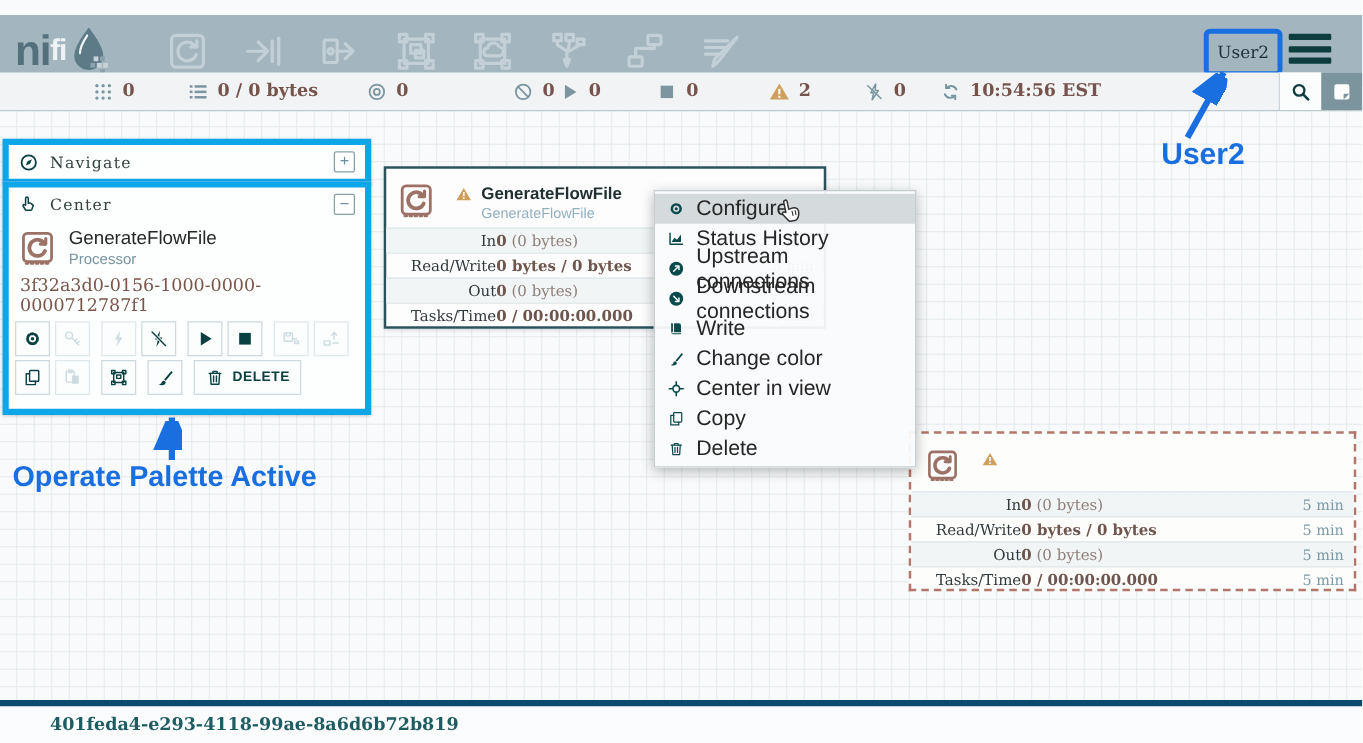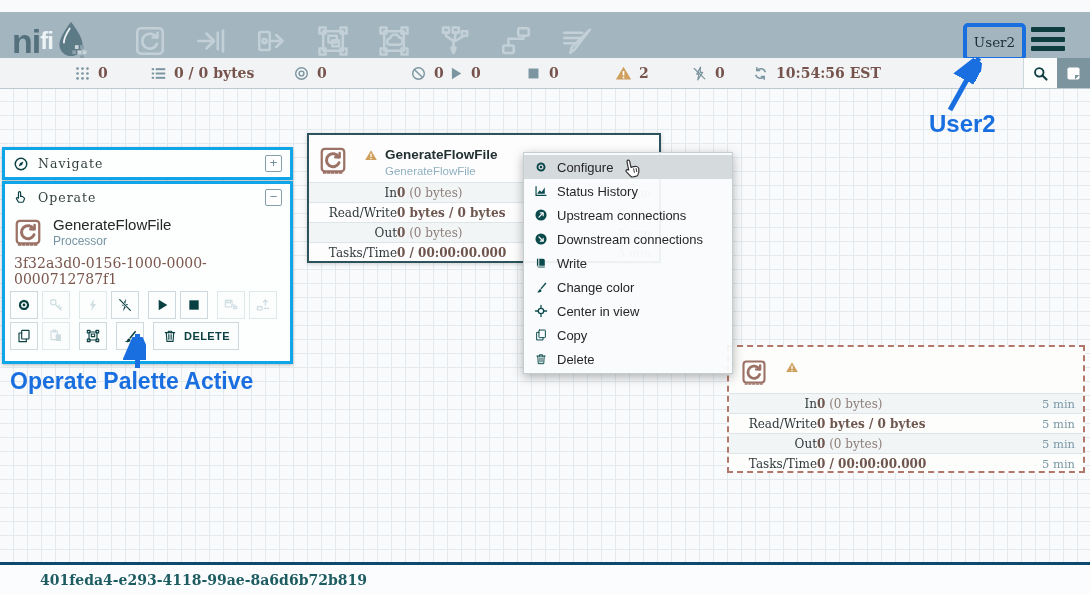--- a/index.html
+++ b/index.html
@@ -29,21 +29,21 @@
   .sb-note{position:absolute;left:1057px;top:0;width:33px;height:30px;background:#7b949e;
     display:flex;align-items:center;justify-content:center;color:#fff;cursor:pointer;}
   .sb-search .ic,.sb-note .ic{width:17px;height:17px;}
 
   
   .canvas{position:absolute;left:0;top:88px;width:100%;height:477px;
     background-image:linear-gradient(#e3e9ec 1px,transparent 1px),linear-gradient(90deg,#e3e9ec 1px,transparent 1px);
     background-size:14px 14px;background-position:-1px -1px;}
 
   
-  .panel{position:absolute;background:#fdfefe;border:3px solid #0ea5e9;box-shadow:0 1px 3px rgba(0,0,0,.25);z-index:10;margin-top:36px;}
+  .panel{position:absolute;background:#fdfefe;border:5px solid #0ea5e9;box-shadow:0 1px 3px rgba(0,0,0,.25);z-index:10;}
   #navigate-panel{left:2px;top:111px;width:285px;height:27px;}
   #operate-panel{left:2px;top:145px;width:285px;height:177px;}
   .panel-header{display:flex;align-items:center;height:27px;padding:0 8px;gap:9px;}
   .panel-title{font-family:"DejaVu Serif",serif;font-size:12.5px;color:#33413f;letter-spacing:1px;}
   .panel-toggle{margin-left:auto;width:15px;height:15px;border:1px solid #85a0ab;border-radius:2px;color:#6d8e9b;
     font-size:13px;line-height:13px;text-align:center;cursor:pointer;background:#fff;}
   .panel-ic{width:16px;height:16px;color:#0a4042;display:inline-flex;}
   .op-comp{display:flex;gap:10px;padding:5px 0 0 8px;align-items:center;}
   .stamp-box{width:30px;height:30px;color:#9b7265;display:inline-flex;}
   .op-name{font-size:15px;color:#262626;line-height:17px;}
@@ -73,33 +73,33 @@
   .stat-win{width:52px;text-align:right;padding-right:8px;color:#7b99a6;font-size:11.5px;flex:none;}
   .ghost{position:absolute;left:727px;top:345px;width:358px;height:128px;background:rgba(253,253,252,.92);
     border:2px dashed #b3766a;box-sizing:border-box;z-index:6;cursor:pointer;}
   .ghost .proc-stamp{left:11px;top:11px;width:28px;height:28px;}
   .ghost .proc-warn{left:56px;top:14px;}
   .ghost .stats{top:46px;}
 
   
   .menu{position:absolute;left:523px;top:152px;width:210px;background:rgba(250,251,252,.94);
     border:1px solid #c6cdd1;box-shadow:0 3px 10px rgba(0,0,0,.3);padding:2px 0;z-index:20;box-sizing:border-box;}
-  .menu-item{display:flex;align-items:center;gap:9px;height:24px;padding:0 10px;font-size:13px;color:#262626;cursor:pointer;}
+  .menu-item{display:flex;align-items:center;gap:9px;height:24px;padding:0 10px;font-size:17px;color:#262626;cursor:pointer;}
   .menu-item.hl{background:#d5dadc;}
   .menu-ic{width:14px;height:14px;color:#0a4a4c;flex:none;display:inline-flex;}
   .cursor{position:absolute;left:622px;top:157px;width:22px;height:22px;z-index:30;transform:rotate(-12deg);}
 
   
   .annot{position:absolute;color:#1a6fe0;font-weight:bold;z-index:25;white-space:nowrap;}
   #annot-user{left:929px;top:110px;font-size:24px;}
   #annot-palette{left:10px;top:368px;font-size:23px;}
   svg.arrow{position:absolute;z-index:24;overflow:visible;}
 
   
-  .footer{position:absolute;left:0;bottom:0;width:100%;height:29px;background:#fbfcfd;border-top:3px solid #0c4a6e;
+  .footer{position:absolute;left:0;bottom:0;width:100%;height:29px;background:#fbfcfd;border-top:5px solid #0c4a6e;
     display:flex;align-items:center;z-index:5;}
   .footer-text{margin-left:40px;font-family:"DejaVu Serif",serif;font-weight:bold;font-size:14px;color:#1d5c61;}
 
   
   .ic{width:100%;height:100%;stroke:currentColor;fill:none;stroke-width:1.7;stroke-linecap:round;stroke-linejoin:round;display:block;}
 </style>
 </head>
 <body>
 
 <div id="app">
@@ -354,21 +354,21 @@
     </div>
   </div>
 
   <div class="panel" id="operate-panel">
     <div class="panel-header">
       <span class="panel-ic">
           <svg viewBox="0 0 24 24" class="ic">
             <path d="M8.2 4.3c0-1 .7-1.8 1.6-1.8s1.6.8 1.6 1.8v5.5l1.6-.3c.6-.1 1.2.1 1.6.5l2.8 2.5-1.6 4.6c-.3.8-1 1.3-1.9 1.3H9.5c-.7 0-1.3-.4-1.7-1l-2.6-4.2c-.5-.9.4-1.9 1.4-1.6l1.6.6z" stroke-width="1.8"></path>
           </svg>
         </span>
-      <span class="panel-title">Operate</span>
+      <span class="panel-title">Center</span>
       <span class="panel-toggle">−</span>
     </div>
     <div class="op-comp">
       <span class="stamp-box">
           <svg viewBox="0 0 24 24" class="ic">
             <rect x="3" y="3" width="18" height="18" rx="2.5" stroke-width="1.8"></rect>
             <path d="M16.8 14.2a5.2 5.2 0 1 1-.3-4.6" stroke-width="2.4"></path>
             <path d="M17.3 6.3v3.5h-3.5" stroke-width="2"></path>
             <path d="M4.5 22.3h1.6M7.7 22.3h1.6M10.9 22.3h1.6M14.1 22.3h1.6M17.3 22.3h1.6" stroke-width="1.4"></path>
           </svg>

